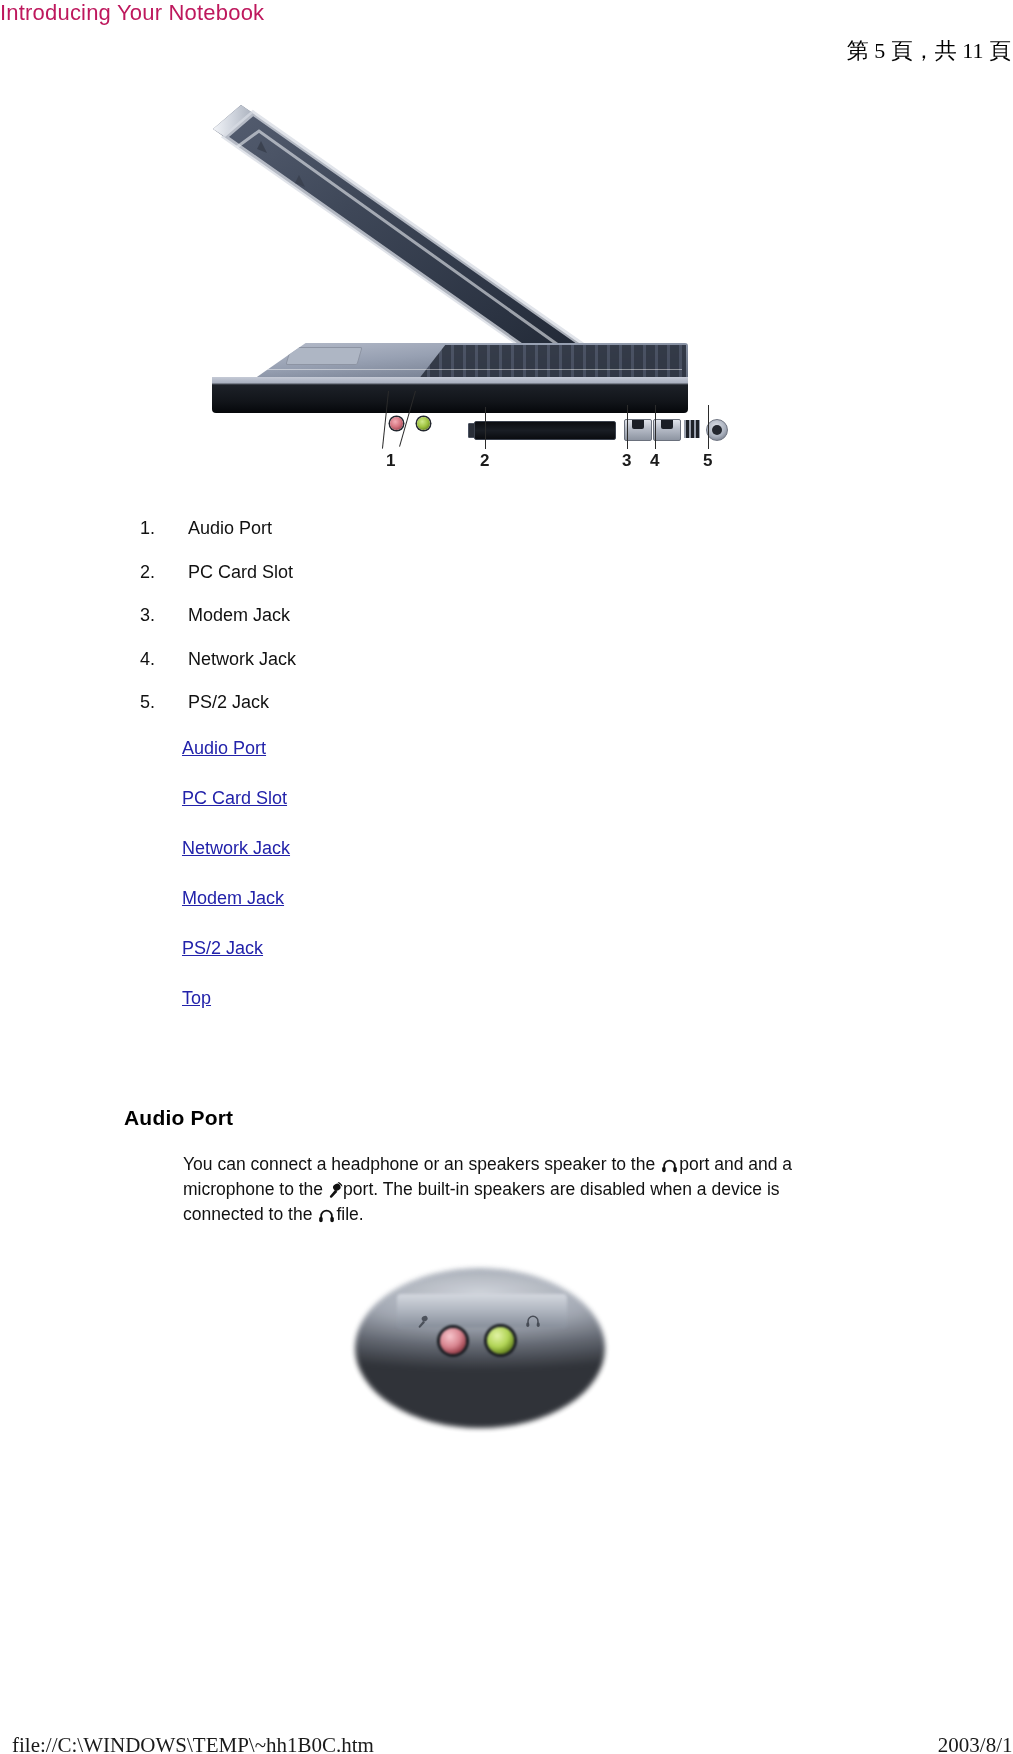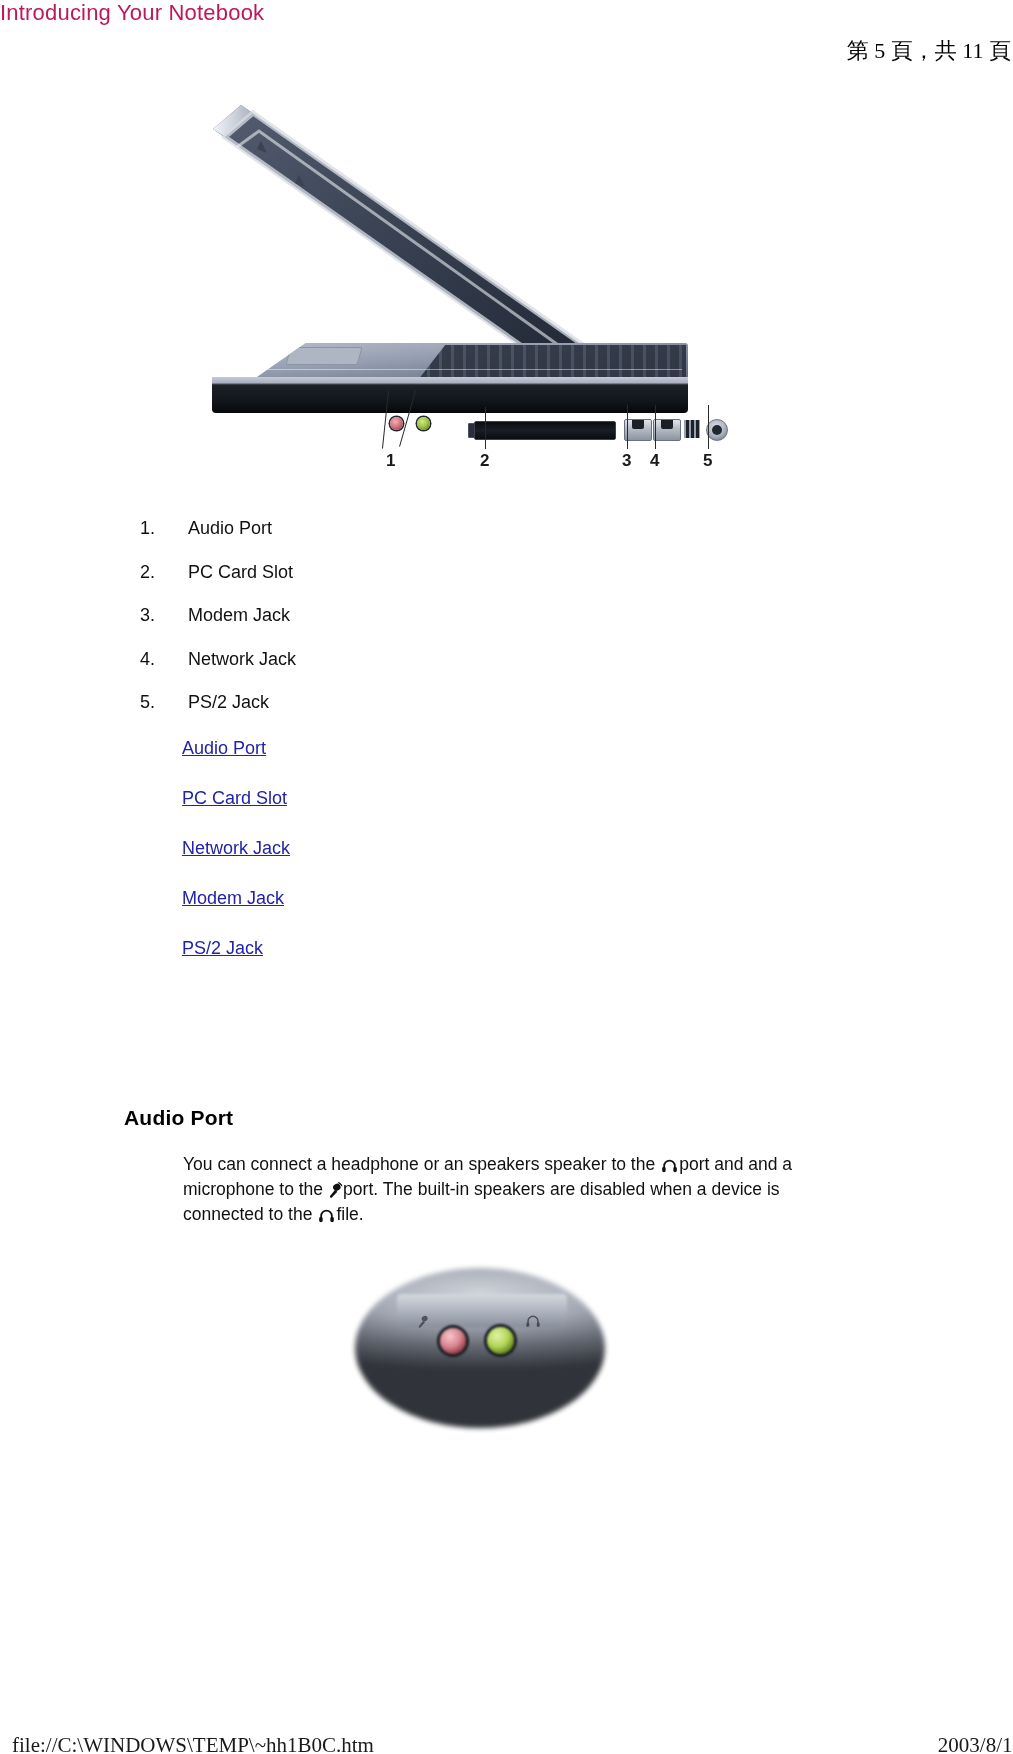--- a/index.html
+++ b/index.html
@@ -477,20 +477,23 @@
   </div>
   <div class="link-row">
     <a class="doc-link">Network Jack</a>
   </div>
   <div class="link-row">
     <a class="doc-link">Modem Jack</a>
   </div>
   <div class="link-row">
     <a class="doc-link">PS/2 Jack</a>
   </div>
+  <div class="link-row">
+    <a class="doc-link">Top</a>
+  </div>
 </div>
 
 <div class="section-head">Audio Port</div>
 
 <div class="section-body">
   <span>You can connect a headphone or an speakers speaker to the</span><span class="ic ic-headphone"><svg viewBox="0 0 20 18" width="17" height="15">
         <path d="M3.6 12.4 V9.4 a6.4 6.4 0 0 1 12.8 0 v3" fill="none" stroke="#111" stroke-width="2.1" stroke-linecap="round"></path>
         <rect x="1.2" y="10.6" width="4.2" height="6.4" rx="2.1" fill="#111"></rect>
         <rect x="14.6" y="10.6" width="4.2" height="6.4" rx="2.1" fill="#111"></rect>
       </svg></span><span>port and and a microphone to the</span><span class="ic ic-mic"><svg viewBox="0 0 18 19" width="15" height="16">

